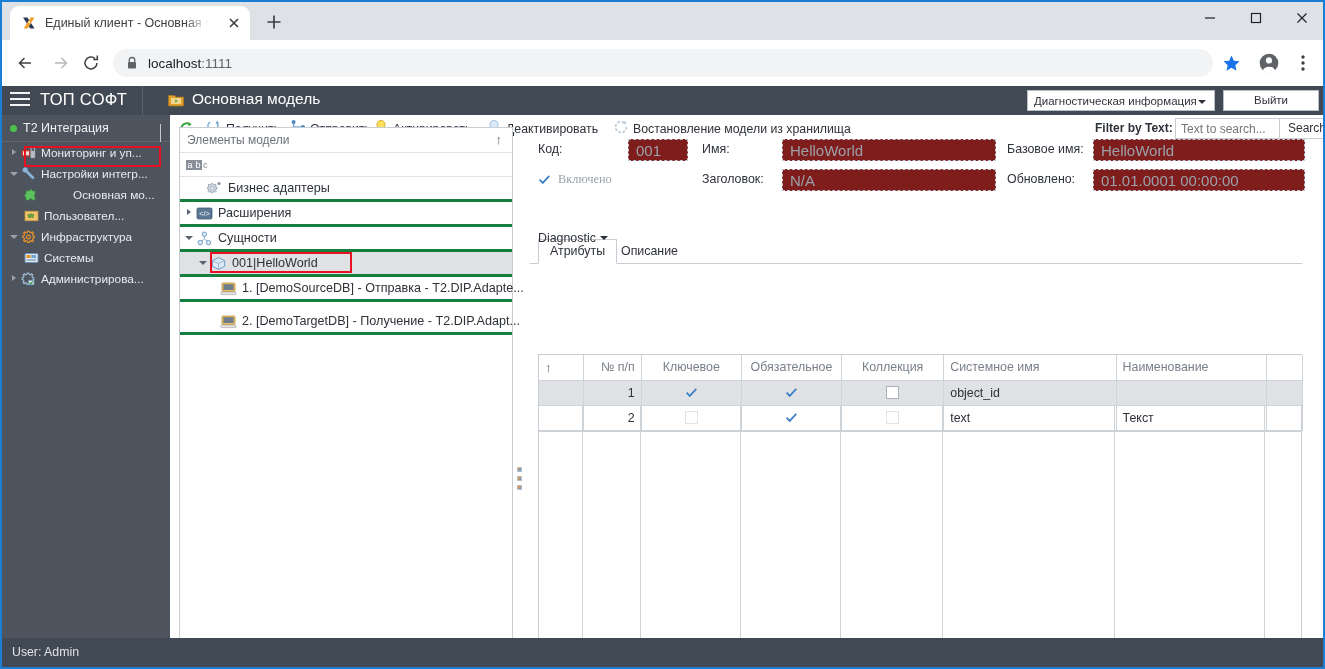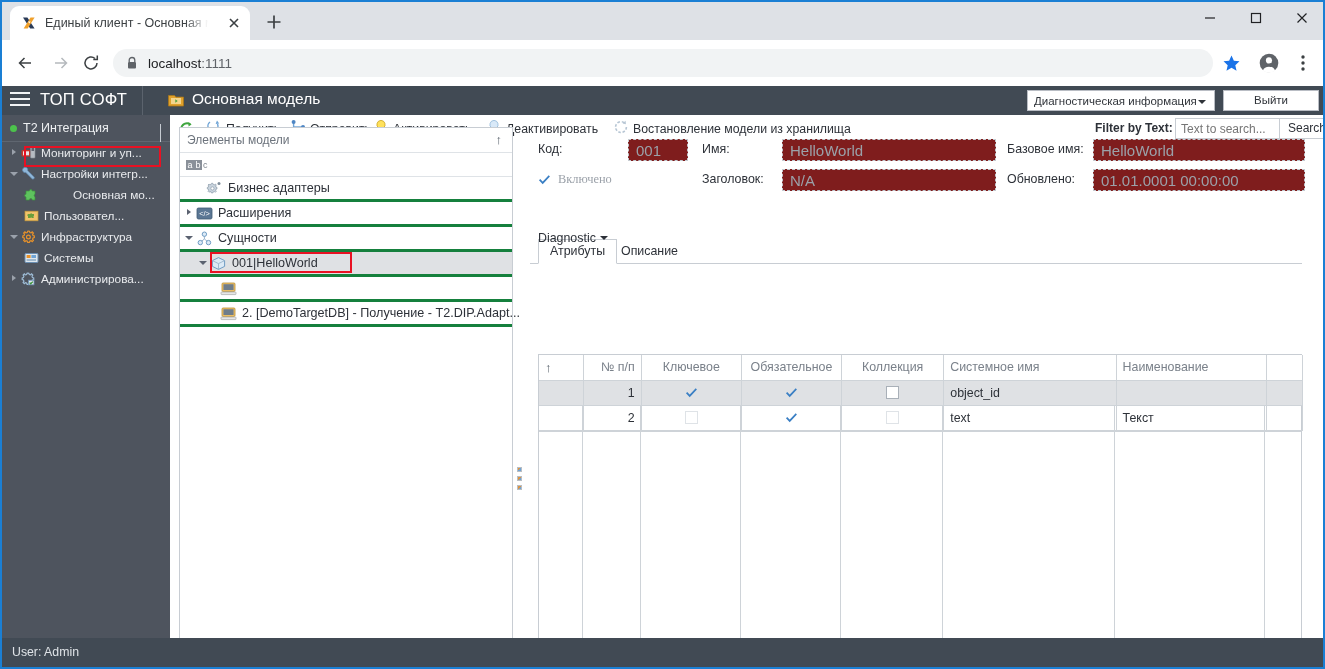--- a/index.html
+++ b/index.html
@@ -633,23 +633,24 @@
       </div>
 
       <div class="mt-row" style="padding-left:40px;">
         <span class="mt-ico">
           <svg width="17" height="15" viewBox="0 0 17 15">
                 <rect x="2" y="2" width="13" height="8.4" rx="1" fill="#f2c36b" stroke="#b58e32" stroke-width=".8"></rect>
                 <rect x="3.4" y="3.2" width="10.2" height="5.8" fill="#6f7d8a"></rect>
                 <rect x="1" y="11" width="15" height="2.6" rx=".6" fill="#e6e6e6" stroke="#a8a8a8" stroke-width=".7"></rect>
               </svg>
         </span>
-      </div>
-
-      <div class="mt-row" style="padding-left:40px;">
+        <span>1. [DemoSourceDB] - Отправка - T2.DIP.Adapte...</span>
+      </div>
+
+      <div class="mt-row" style="padding-left:40px;margin-top:8px;">
         <span class="mt-ico">
           <svg width="17" height="15" viewBox="0 0 17 15">
                 <rect x="2" y="2" width="13" height="8.4" rx="1" fill="#f2c36b" stroke="#b58e32" stroke-width=".8"></rect>
                 <rect x="3.4" y="3.2" width="10.2" height="5.8" fill="#6f7d8a"></rect>
                 <rect x="1" y="11" width="15" height="2.6" rx=".6" fill="#e6e6e6" stroke="#a8a8a8" stroke-width=".7"></rect>
               </svg>
         </span>
         <span>2. [DemoTargetDB] - Получение - T2.DIP.Adapt...</span>
       </div>
 

